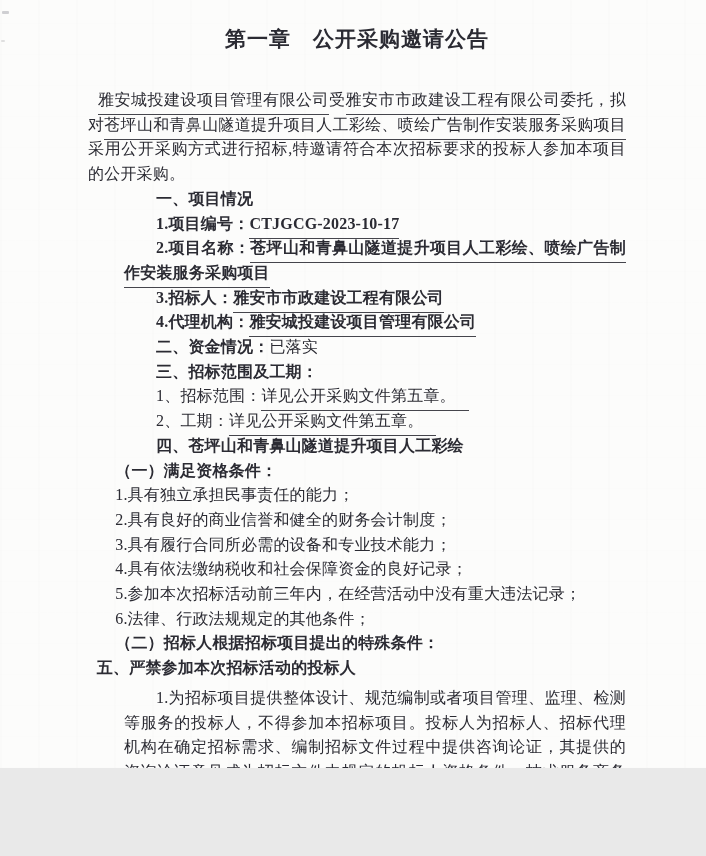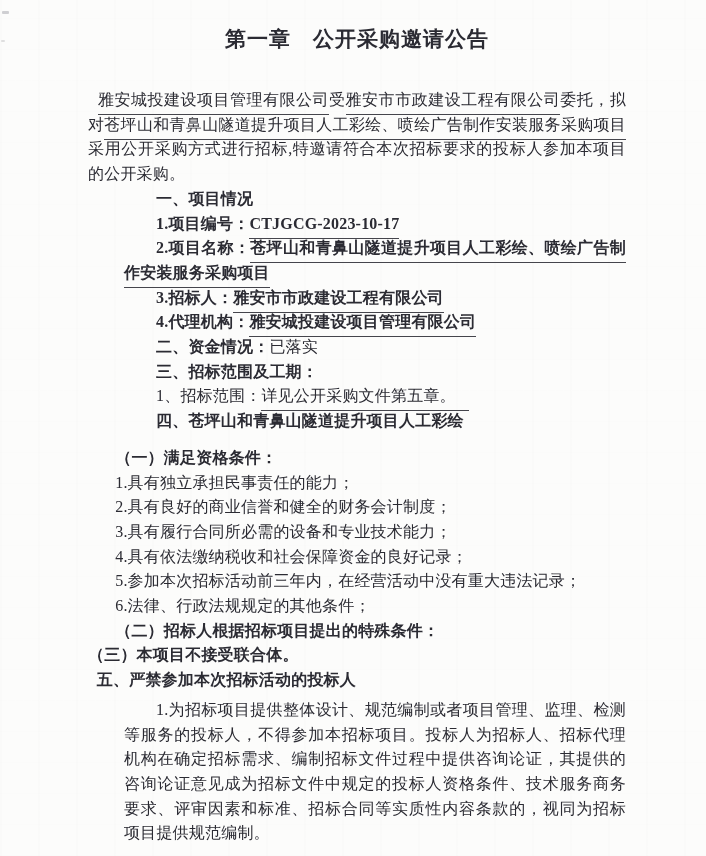--- a/index.html
+++ b/index.html
@@ -1,18 +1,18 @@
 <!DOCTYPE html>
 <html><head>
 <meta charset="utf-8">
 <style>
   html,body{margin:0;padding:0;background:#e9e9e9;}
   .page{
     position:relative;
-    width:706px;height:856px;
+    width:706px;height:768px;
     margin:0 auto;
     background:#fcfcfb;
     background-image:
       repeating-linear-gradient(90deg, rgba(0,0,0,0.006) 0 2px, rgba(255,255,255,0) 2px 38px),
       repeating-linear-gradient(0deg, rgba(0,0,0,0.005) 0 1px, rgba(255,255,255,0) 1px 31px);
     overflow:hidden;
     box-sizing:border-box;
     padding:26px 80px 0 88px;
     font-family:"Liberation Serif","DejaVu Serif",serif;
     color:#2b2b33;
@@ -34,21 +34,21 @@
     text-align:justify;
     letter-spacing:0.2px;
   }
   .intro{text-indent:0.62em;}
   .ind2{text-indent:2em;margin-left:36px;}
   .ind17{text-indent:1.7em;}
   .ind05{text-indent:0.55em;}
   .b{font-weight:700;}
   .u{border-bottom:1.2px solid rgba(43,43,51,.88);padding-bottom:6px;}
   .u-ext{padding-right:13px;}
-  .gap-sm{margin-top:12px;}
+  .gap-sm{margin-top:0;}
   .gap-md{margin-top:5px;}
 </style>
 </head>
 <body>
 
 <div class="page">
   <div class="speck sp1"></div>
   <div class="speck sp2"></div>
 
   <h1 class="title">第一章　公开采购邀请公告</h1>
@@ -64,34 +64,34 @@
   <p class="para ind2"><span class="b">3.招标人：</span><span class="u b">雅安市市政建设工程有限公司</span></p>
 
   <p class="para ind2"><span class="b">4.代理机构：</span><span class="u b">雅安城投建设项目管理有限公司</span></p>
 
   <p class="para ind2"><span class="b">二、资金情况：</span><span>已落实</span></p>
 
   <p class="para ind2 b">三、招标范围及工期：</p>
 
   <p class="para ind2"><span>1、招标范围：</span><span class="u u-ext">详见公开采购文件第五章。</span></p>
 
+  <p class="para ind2"><span>2、工期：</span><span class="u u-ext">详见公开采购文件第五章。</span></p>
 
 
   <p class="para ind2 b">四、苍坪山和青鼻山隧道提升项目人工彩绘</p>
 
   <p class="para ind17 b gap-sm">（一）满足资格条件：</p>
 
   <p class="para ind17">1.具有独立承担民事责任的能力；</p>
   <p class="para ind17">2.具有良好的商业信誉和健全的财务会计制度；</p>
   <p class="para ind17">3.具有履行合同所必需的设备和专业技术能力；</p>
   <p class="para ind17">4.具有依法缴纳税收和社会保障资金的良好记录；</p>
   <p class="para ind17">5.参加本次招标活动前三年内，在经营活动中没有重大违法记录；</p>
   <p class="para ind17">6.法律、行政法规规定的其他条件；</p>
 
   <p class="para ind17 b">（二）招标人根据招标项目提出的特殊条件：</p>
 
-  <p class="para b">（三）本项目不接受联合体。</p>
 
   <p class="para ind05 b">五、严禁参加本次招标活动的投标人</p>
 
   <p class="para ind2 gap-md">1.为招标项目提供整体设计、规范编制或者项目管理、监理、检测等服务的投标人，不得参加本招标项目。投标人为招标人、招标代理机构在确定招标需求、编制招标文件过程中提供咨询论证，其提供的咨询论证意见成为招标文件中规定的投标人资格条件、技术服务商务要求、评审因素和标准、招标合同等实质性内容条款的，视同为招标项目提供规范编制。</p>
 
 </div>
 
 </body></html>

